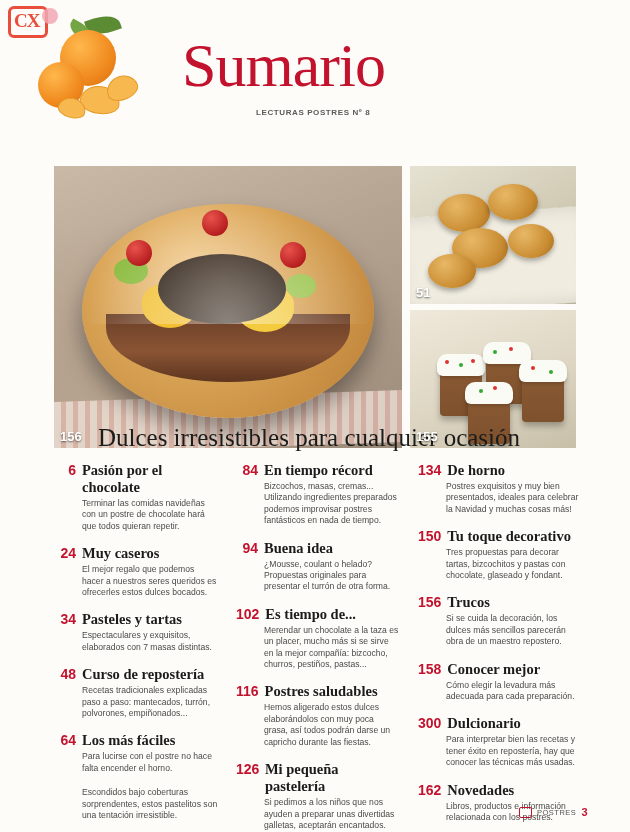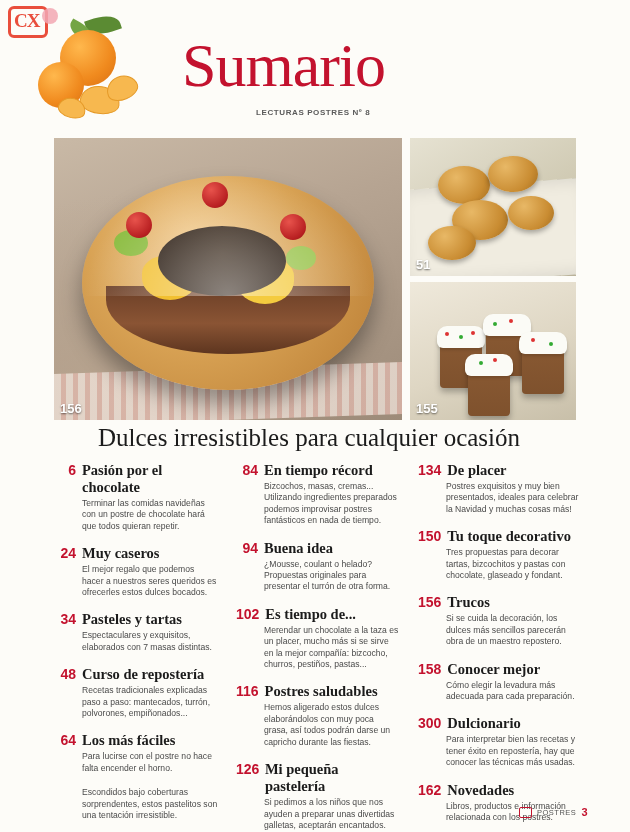--- a/index.html
+++ b/index.html
@@ -124,20 +124,21 @@
     position: absolute;
     left: 54px;
     top: 138px;
     width: 522px;
     height: 282px;
   }
   .photo {
     position: absolute;
     overflow: hidden;
     background: #a21caf;
+    margin-top: 28px;
   }
   .pg-main { left: 0; top: 0; width: 348px; height: 282px; }
   .pg-tr   { left: 356px; top: 0; width: 166px; height: 138px; }
   .pg-br   { left: 356px; top: 144px; width: 166px; height: 138px; }
 
   .pnum {
     position: absolute;
     bottom: 4px;
     left: 6px;
     color: #ffffff;
@@ -502,21 +503,21 @@
           <span class="entry-title">Mi pequeña pastelería</span>
         </div>
         <div class="entry-desc">Si pedimos a los niños que nos ayuden a preparar unas divertidas galletas, aceptarán encantados.</div>
       </div>
     </div>
 
     <div class="col">
       <div class="entry">
         <div class="entry-head">
           <span class="entry-num">134</span>
-          <span class="entry-title">De placer</span>
+          <span class="entry-title">De horno</span>
         </div>
         <div class="entry-desc">Postres exquisitos y muy bien presentados, ideales para celebrar la Navidad y muchas cosas más!</div>
       </div>
       <div class="entry">
         <div class="entry-head">
           <span class="entry-num">150</span>
           <span class="entry-title">Tu toque decorativo</span>
         </div>
         <div class="entry-desc">Tres propuestas para decorar tartas, bizcochitos y pastas con chocolate, glaseado y fondant.</div>
       </div>

